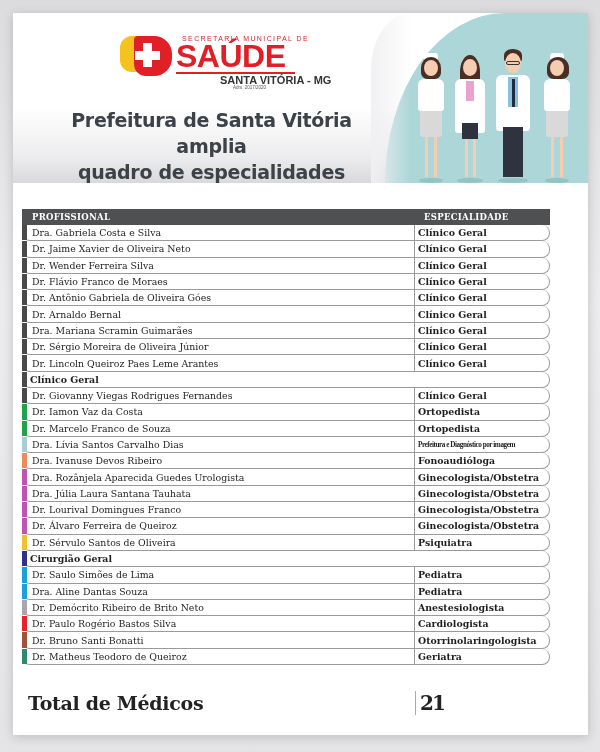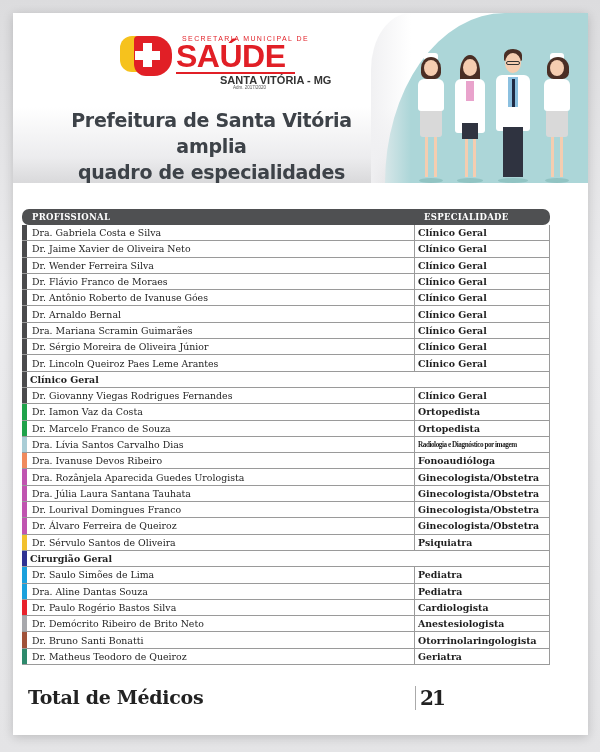--- a/index.html
+++ b/index.html
@@ -84,36 +84,35 @@
 
   
   .table {
     position: absolute; left: 9px; top: 196px; width: 528px;
     font-family: "DejaVu Serif", serif;
   }
   .thead {
     display: flex; height: 16px; background: #4f5052; color: #fff;
     font-weight: bold; font-size: 8.5px; align-items: center;
     letter-spacing: 0.3px;
-    border-radius: 7px;
   }
   .thead .c1 { width: 393px; padding-left: 10px; }
   .thead .c2 { flex: 1; padding-left: 9px; }
   .row {
     display: flex; height: 16.3px; align-items: center;
     border-bottom: 1px solid #9a9a9a; border-right: 1px solid #9a9a9a;
-    font-size: 9.4px; color: #1e1e1e; position: relative;
+    font-size: 9.4px; color: #1e1e1e; position: relative; border-radius: 8px;
   }
   .row .bar { width: 5px; height: 100%; flex: 0 0 5px; }
   .row .c1 { width: 388px; padding-left: 5px; white-space: nowrap; overflow: hidden; border-right: 1px solid #9a9a9a; height: 100%; display:flex; align-items:center; }
   .row .c2 { flex: 1; padding-left: 3px; white-space: nowrap; overflow: hidden; height: 100%; display:flex; align-items:center;font-weight:bold; }
   .row .c2.small { font-size: 7.2px; letter-spacing: -0.45px; font-family: "Liberation Serif", serif; }
 
   .total {
-    position: absolute; left: 9px; top: 673px; width: 528px; height: 34px; display: flex; align-items: flex-start;
+    position: absolute; left: 9px; top: 673px; width: 528px; height: 34px; display: flex; align-items: center;
   }
   .total-label {
     width: 393px; padding-left: 6px; font-family: "DejaVu Serif", serif; font-weight: bold;
     font-size: 19px; color: #222; letter-spacing: -0.3px;
   }
   .total-divider { width: 1px; height: 24px; background: #aaa; margin-right: 4px; }
   .total-value {
     font-family: "DejaVu Serif", serif; font-weight: bold; font-size: 20px; color: #222; letter-spacing: -2px;
   }
 </style>
@@ -210,21 +209,21 @@
           <div class="c1">Dr. Wender Ferreira Silva</div>
           <div class="c2">Clínico Geral</div>
         </div>
         <div class="row">
           <div class="bar" style="background: rgb(74, 74, 76);"></div>
           <div class="c1">Dr. Flávio Franco de Moraes</div>
           <div class="c2">Clínico Geral</div>
         </div>
         <div class="row">
           <div class="bar" style="background: rgb(74, 74, 76);"></div>
-          <div class="c1">Dr. Antônio Roberto de Ivanuse Góes</div>
+          <div class="c1">Dr. Antônio Gabriela de Oliveira Góes</div>
           <div class="c2">Clínico Geral</div>
         </div>
         <div class="row">
           <div class="bar" style="background: rgb(74, 74, 76);"></div>
           <div class="c1">Dr. Arnaldo Bernal</div>
           <div class="c2">Clínico Geral</div>
         </div>
         <div class="row">
           <div class="bar" style="background: rgb(74, 74, 76);"></div>
           <div class="c1">Dra. Mariana Scramin Guimarães</div>
@@ -255,21 +254,21 @@
           <div class="c2">Ortopedista</div>
         </div>
         <div class="row">
           <div class="bar" style="background: rgb(31, 162, 74);"></div>
           <div class="c1">Dr. Marcelo Franco de Souza</div>
           <div class="c2">Ortopedista</div>
         </div>
         <div class="row">
           <div class="bar" style="background: rgb(169, 205, 214);"></div>
           <div class="c1">Dra. Lívia Santos Carvalho Dias</div>
-          <div class="c2 small">Radiologia e Diagnóstico por imagem</div>
+          <div class="c2 small">Prefeitura e Diagnóstico por imagem</div>
         </div>
         <div class="row">
           <div class="bar" style="background: rgb(240, 138, 93);"></div>
           <div class="c1">Dra. Ivanuse Devos Ribeiro</div>
           <div class="c2">Fonoaudióloga</div>
         </div>
         <div class="row">
           <div class="bar" style="background: rgb(192, 84, 176);"></div>
           <div class="c1">Dra. Rozânjela Aparecida Guedes Urologista</div>
           <div class="c2">Ginecologista/Obstetra</div>
@@ -302,28 +301,28 @@
           <div class="bar" style="background: rgb(26, 160, 220);"></div>
           <div class="c1">Dr. Saulo Simões de Lima</div>
           <div class="c2">Pediatra</div>
         </div>
         <div class="row">
           <div class="bar" style="background: rgb(26, 160, 220);"></div>
           <div class="c1">Dra. Aline Dantas Souza</div>
           <div class="c2">Pediatra</div>
         </div>
         <div class="row">
+          <div class="bar" style="background: rgb(168, 168, 172);"></div>
+          <div class="c1">Dr. Demócrito Ribeiro de Brito Neto</div>
+          <div class="c2">Anestesiologista</div>
+        </div>
+        <div class="row">
           <div class="bar" style="background: rgb(232, 33, 43);"></div>
           <div class="c1">Dr. Paulo Rogério Bastos Silva</div>
           <div class="c2">Cardiologista</div>
-        </div>
-        <div class="row">
-          <div class="bar" style="background: rgb(168, 168, 172);"></div>
-          <div class="c1">Dr. Demócrito Ribeiro de Brito Neto</div>
-          <div class="c2">Anestesiologista</div>
         </div>
         <div class="row">
           <div class="bar" style="background: rgb(160, 82, 58);"></div>
           <div class="c1">Dr. Bruno Santi Bonatti</div>
           <div class="c2">Otorrinolaringologista</div>
         </div>
         <div class="row">
           <div class="bar" style="background: rgb(46, 138, 108);"></div>
           <div class="c1">Dr. Matheus Teodoro de Queiroz</div>
           <div class="c2">Geriatra</div>

